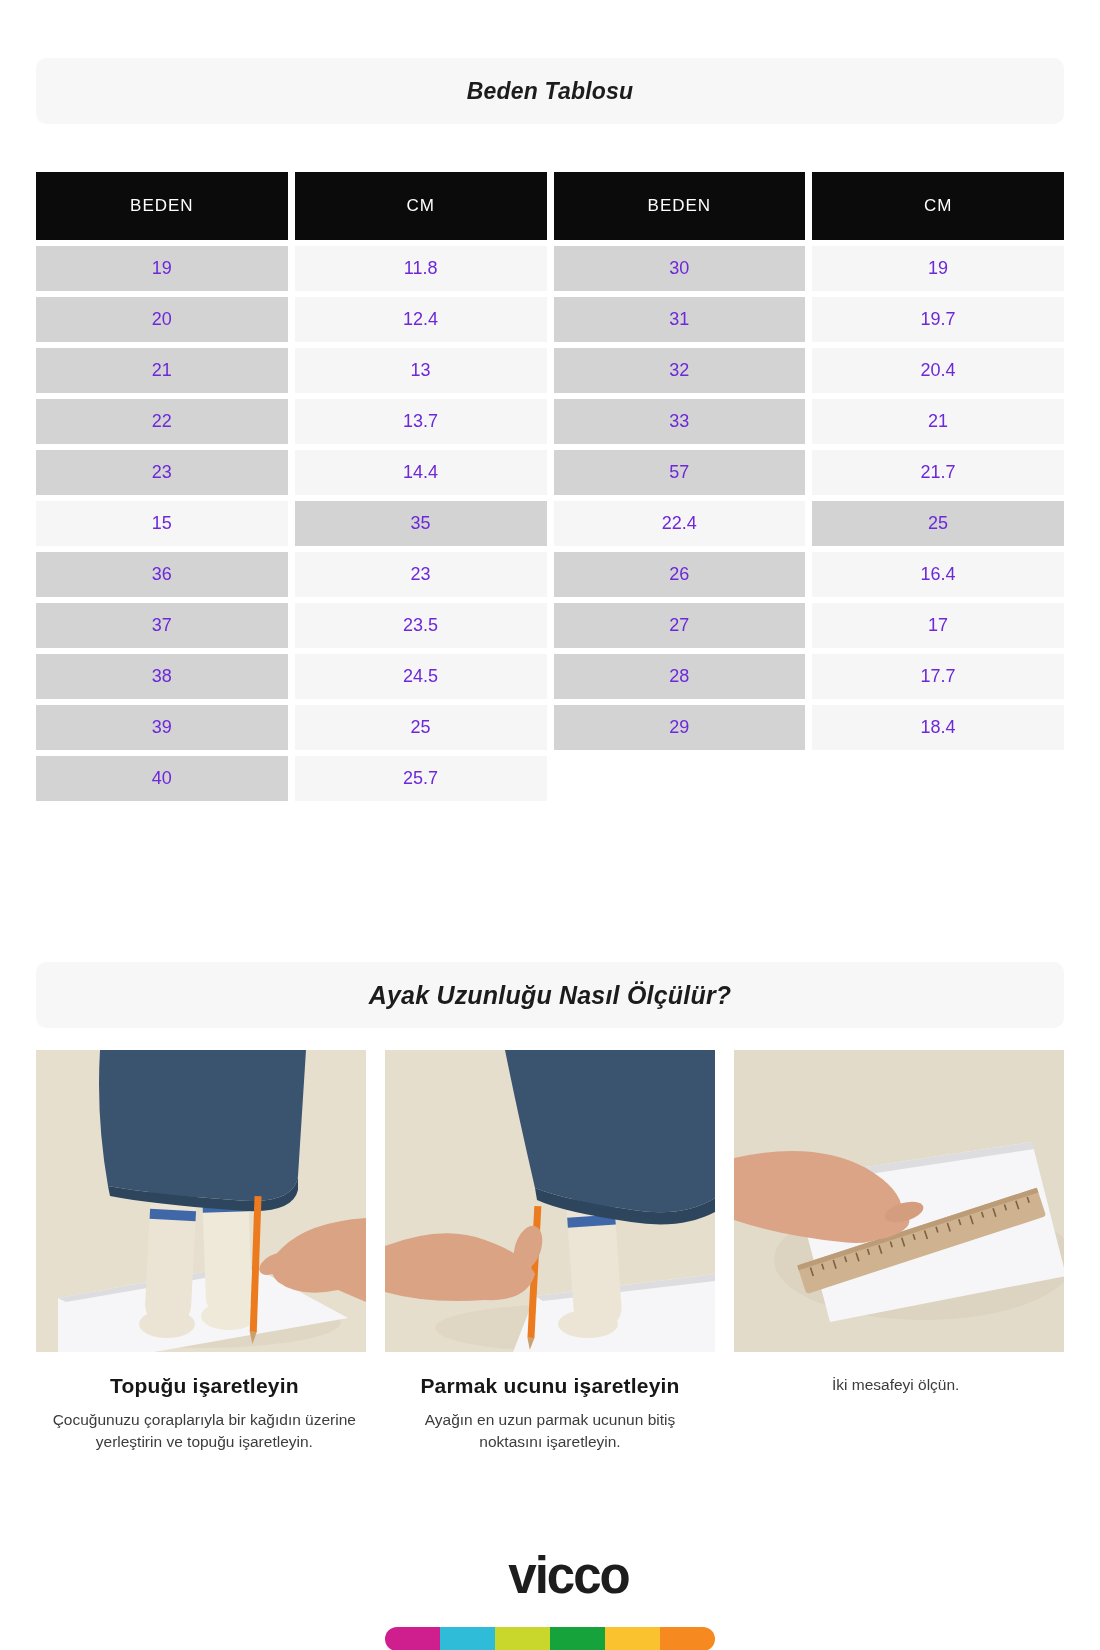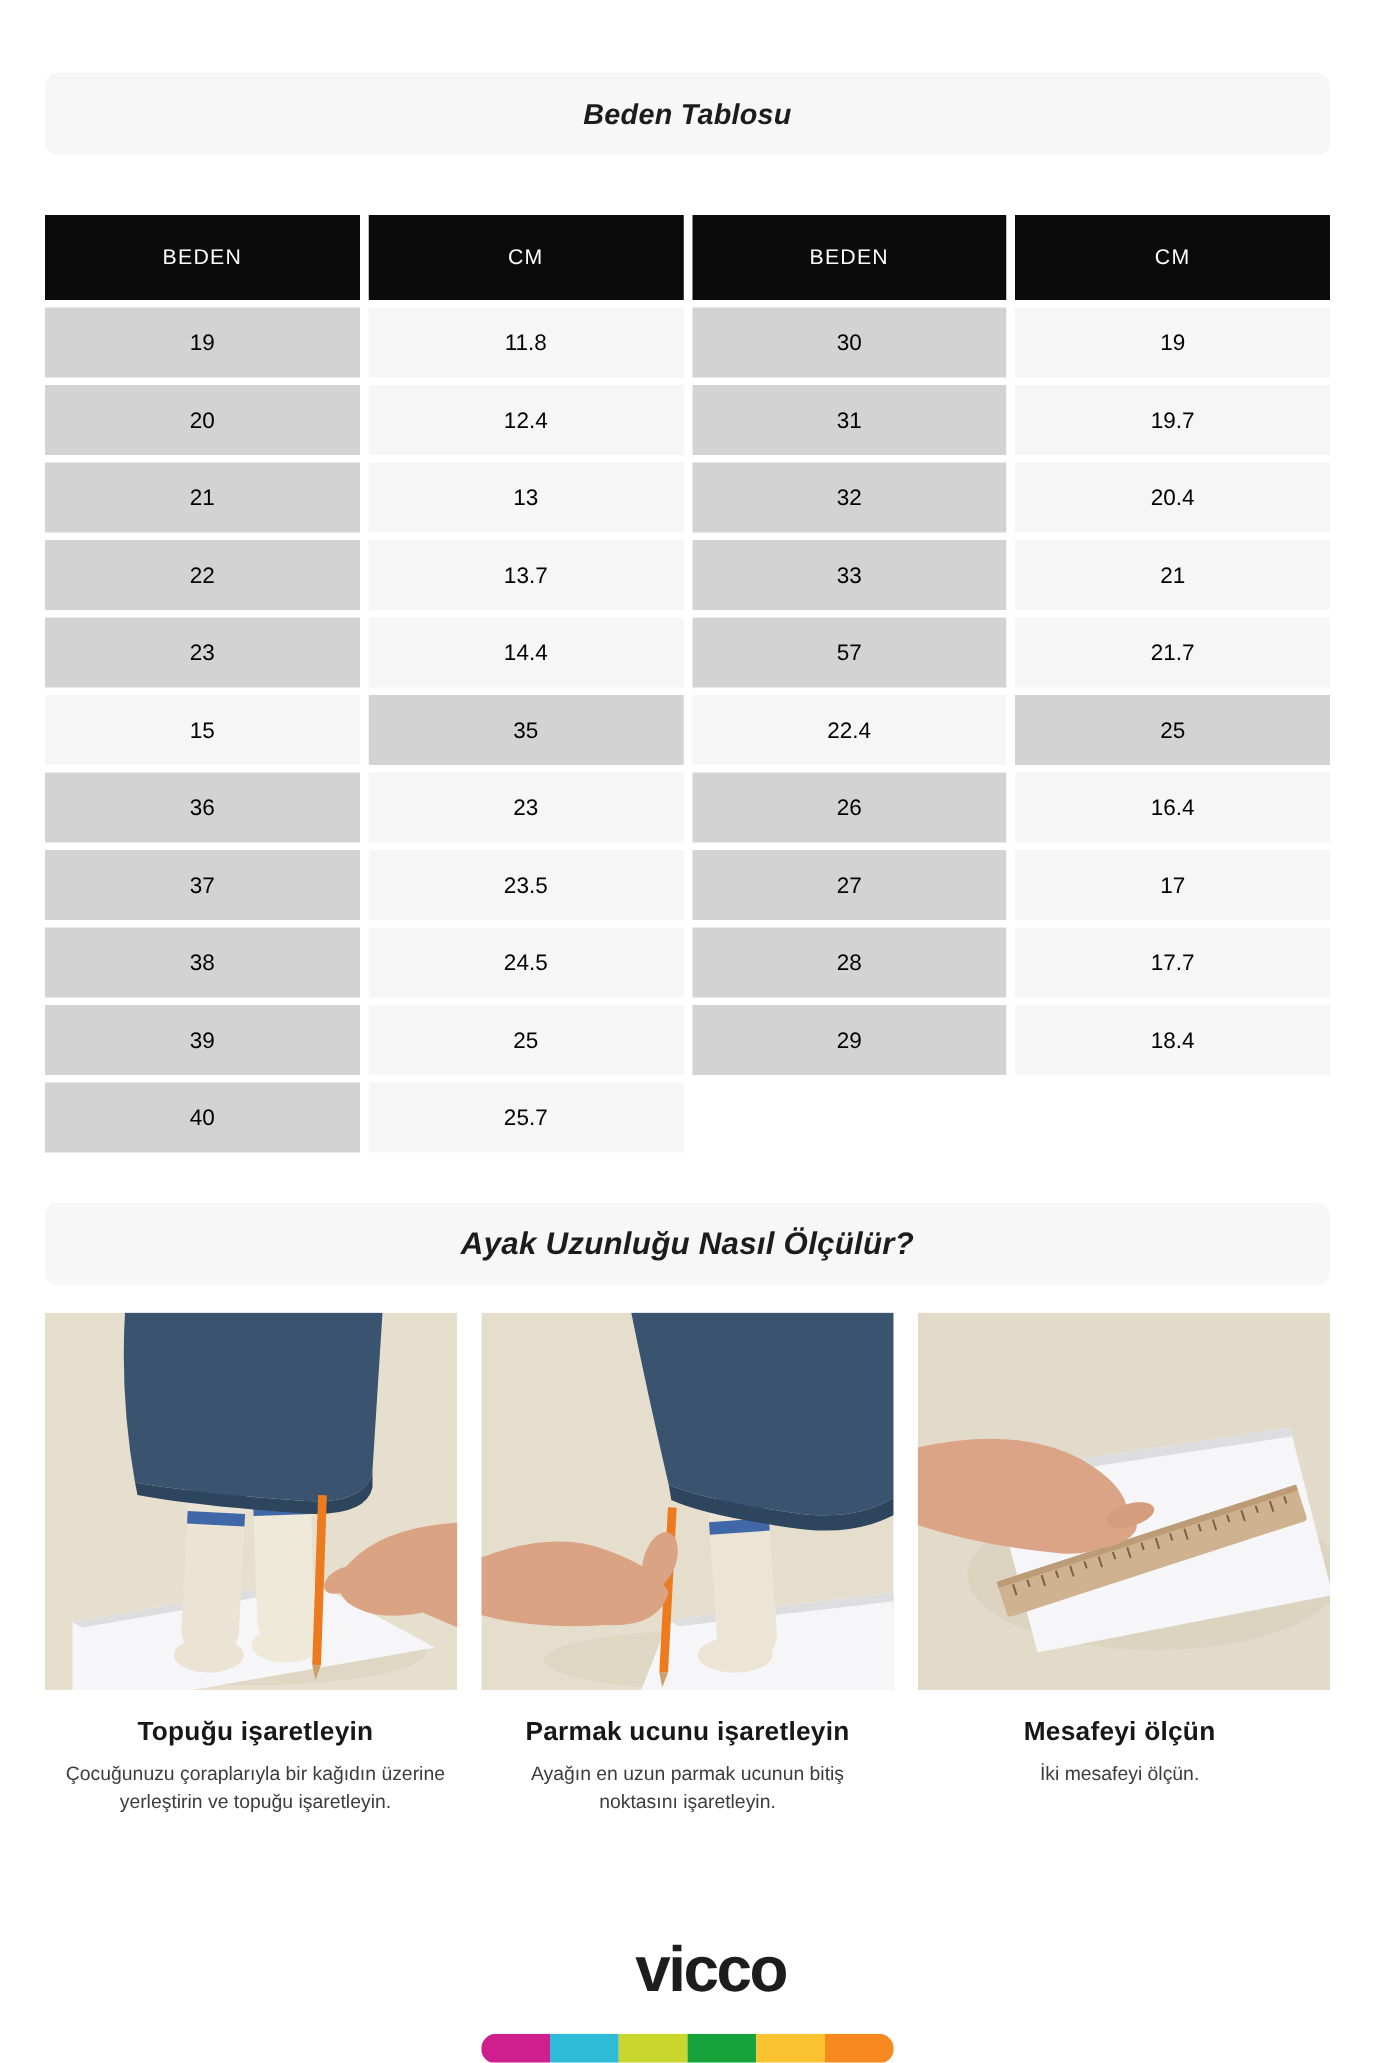--- a/index.html
+++ b/index.html
@@ -18,21 +18,21 @@
   .panel-title { font-weight:bold; font-size:23px; letter-spacing:.2px; color:#1c1c1c;font-style:italic; }
   .panel.section-box .panel-title { font-size:25px; }
 
   .size-table {
     position:absolute; left:36px; right:36px; top:140px;
     display:grid; grid-template-columns:repeat(4,1fr);
     column-gap:7px; row-gap:6px;margin-top:32px;
   }
   .size-table .cell {
     display:flex; align-items:center; justify-content:center;
-    height:56px; font-size:18px; color:#000000;
+    height:45px; font-size:18px; color:#6d28d9;
   }
   .size-table .cell.head {
     height:68px; background:var(--table-header-bg,#0b0b0b);
     color:var(--table-header-text,#ffffff);
     font-size:17px; letter-spacing:1px;
   }
   .size-table .cell.beden { background:var(--size-col-bg,#d3d3d3); }
   .size-table .cell.cm    { background:var(--cm-col-bg,#f6f6f6); }
 
   .photos-row {
@@ -195,21 +195,20 @@
 <div class="captions-row">
   <div class="caption">
     <h3>Topuğu işaretleyin</h3>
     <p>Çocuğunuzu çoraplarıyla bir kağıdın üzerine yerleştirin ve topuğu işaretleyin.</p>
   </div>
   <div class="caption">
     <h3>Parmak ucunu işaretleyin</h3>
     <p>Ayağın en uzun parmak ucunun bitiş noktasını işaretleyin.</p>
   </div>
   <div class="caption">
-    <h3>Mesafeyi ölçün</h3>
     <p>İki mesafeyi ölçün.</p>
   </div>
 </div>
 
 <div class="brand">
   <div class="wordmark">vicco</div>
 </div>
 <div class="rainbow-bar" id="rainbow-bar">
     <div class="seg" style="background: rgb(207, 31, 142);"></div>
     <div class="seg" style="background: rgb(47, 188, 217);"></div>

